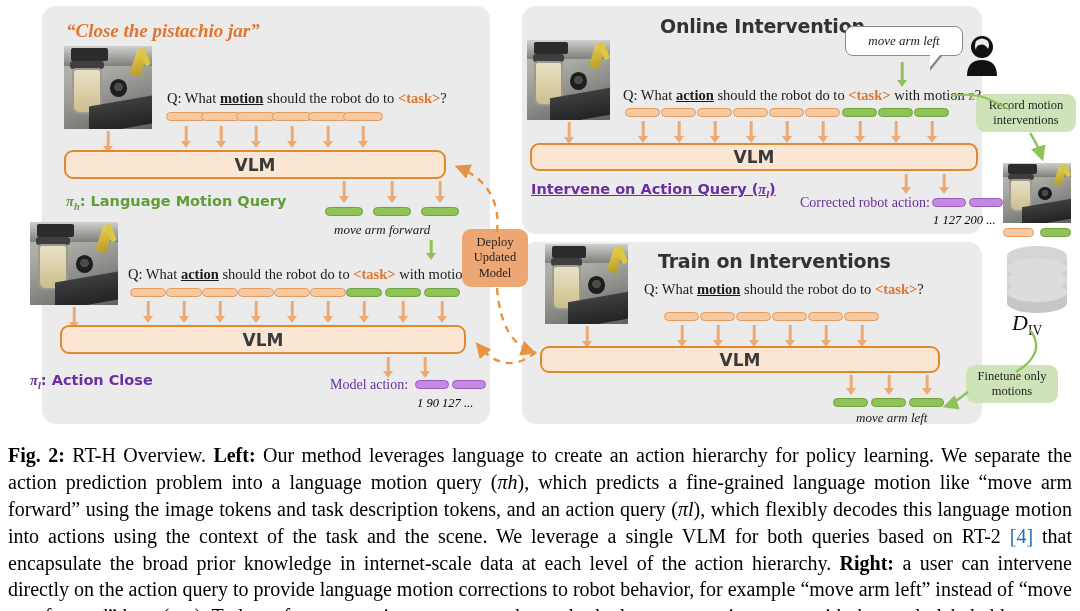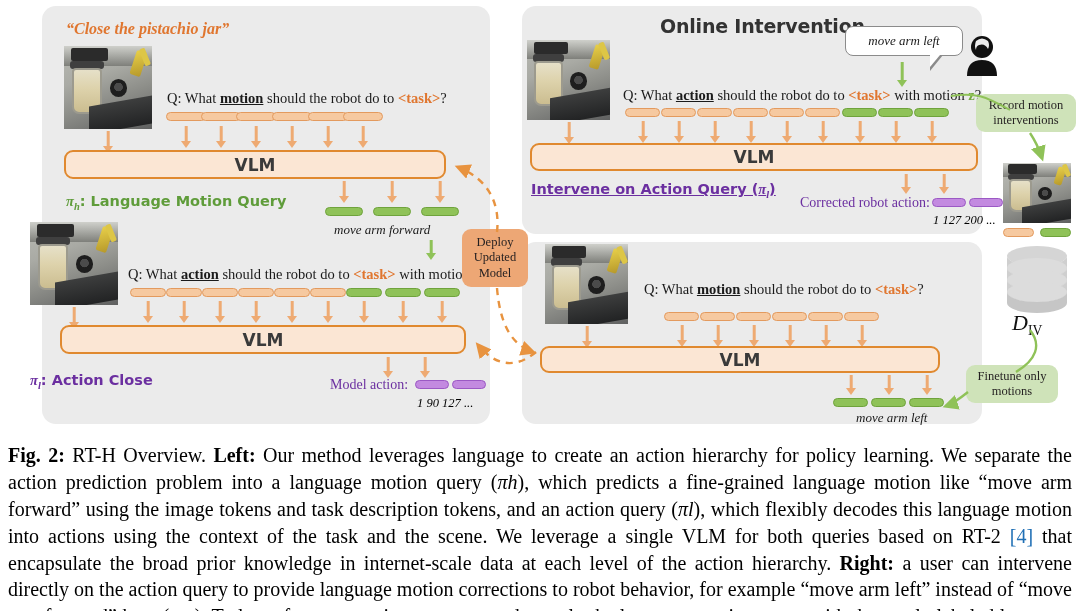--- a/index.html
+++ b/index.html
@@ -31,21 +31,21 @@
     font-size:19px;
     color:#333333;
     letter-spacing:-0.2px;
     white-space:nowrap;
   }
   .task-quote {
     position:absolute;
     font-family:"Liberation Serif", serif;
     font-style:italic;
     font-weight:bold;
-    font-size:16px;
+    font-size:19px;
     color:#e0762f;
     white-space:nowrap;
   }
   .qtext {
     position:absolute;
     font-family:"Liberation Serif", serif;
     font-size:14.5px;
     color:#1a1a1a;
     white-space:nowrap;
   }
@@ -506,20 +506,21 @@
   </div>
   <div class="action-lbl" style="left:800px; top:195px;">Corrected robot action:</div>
   <div>
     <div class="tok purple" style="left:932px; top:198px; width:34px;"></div>
     <div class="tok purple" style="left:969px; top:198px; width:34px;"></div>
   </div>
   <div class="num-txt" style="left:933px; top:213px;">1 127 200 ...</div>
 
   <div class="panel" id="panel-train"></div>
 
+  <div class="title" style="left:658px; top:250px;">Train on Interventions</div>
 
   <div class="photo" style="left:545px; top:244px; width:83px; height:80px;">
     <div class="counter"></div>
       <div class="backwall"></div>
       <div class="darkbox"></div>
     <div class="lid"></div>
       <div class="jar"></div>
       <div class="puck"></div>
     <div class="yellow"></div>
       <div class="yellow2"></div>

